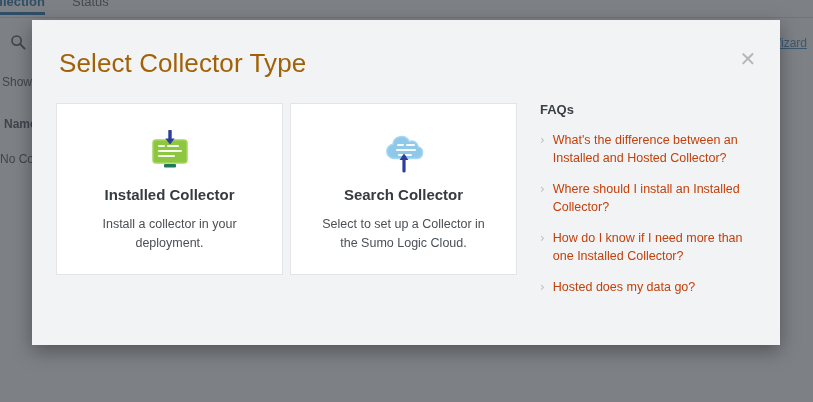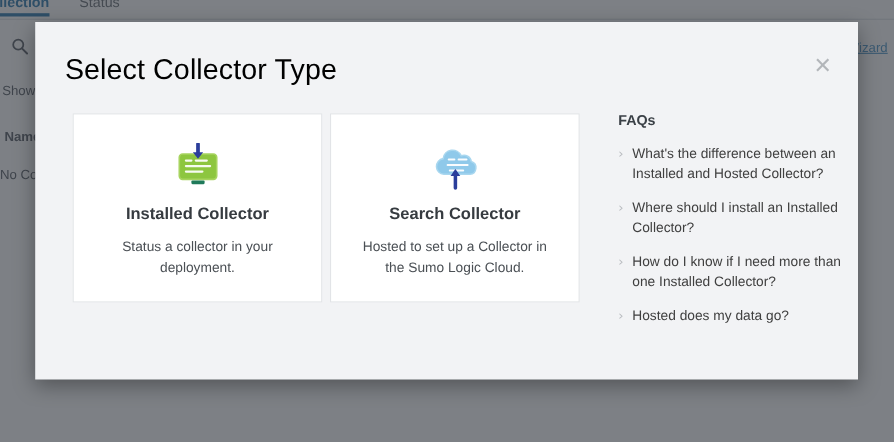--- a/index.html
+++ b/index.html
@@ -129,32 +129,31 @@
     font-family: "DejaVu Sans", sans-serif;
     user-select: none;
   }
 
   #modal-title {
     position: absolute;
     left: 27px;
     top: 28px;
     font-size: 26px;
     font-weight: 400;
-    color: #000000;
+    color: #a16207;
     letter-spacing: 0.1px;
   }
 
   
   #card-row {
     position: absolute;
     left: 24px;
     top: 83px;
     display: flex;
     gap: 7px;
-    margin-left: 10px;
   }
 
   .collector-card {
     width: 227px;
     height: 172px;
     background: #ffffff;
     border: 1px solid #e2e4e7;
     cursor: pointer;
     display: flex;
     flex-direction: column;
@@ -181,21 +180,21 @@
     font-size: 12.5px;
     line-height: 19px;
     color: #4b5055;
     text-align: center;
     width: 175px;
   }
 
   
   #faq-column {
     position: absolute;
-    left: 530px;
+    left: 508px;
     top: 82px;
     width: 225px;
   }
   #faq-heading {
     font-size: 13px;
     font-weight: 700;
     color: #3a4046;
     margin-bottom: 15px;
   }
   .faq-item {
@@ -207,21 +206,21 @@
   .faq-chevron {
     flex: 0 0 auto;
     font-size: 12px;
     line-height: 17px;
     color: #b9bcc0;
     font-family: "DejaVu Sans", sans-serif;
   }
   .faq-text {
     font-size: 12.5px;
     line-height: 17.5px;
-    color: #404040;
+    color: #c2410c;
   }
 </style>
 </head>
 <body>
 
 <div id="page-background">
 
   <div class="bg-tabbar">
     <div class="bg-tab active" style="left:-18px;">Collection</div>
     <div class="bg-tab" style="left:72px;">Status</div>
@@ -269,38 +268,38 @@
           <rect x="15" y="15" width="7" height="2" rx="1" fill="#ffffff" opacity="0.92"></rect>
           <rect x="24" y="15" width="12" height="2" rx="1" fill="#ffffff" opacity="0.92"></rect>
           <rect x="15" y="20" width="24" height="2" rx="1" fill="#ffffff" opacity="0.92"></rect>
           <rect x="15" y="25" width="17" height="2" rx="1" fill="#ffffff" opacity="0.92"></rect>
           <rect x="21" y="34" width="12" height="3.4" rx="1" fill="#1f7a5a"></rect>
           <path d="M27 1 L27 10" stroke="#2b3e9b" stroke-width="3.4" stroke-linecap="round"></path>
           <path d="M22.3 8.4 L27 14.4 L31.7 8.4 Z" fill="#2b3e9b"></path>
         </svg>
       </span>
       <div class="card-title">Installed Collector</div>
-      <div class="card-desc">Status a collector in your deployment.</div>
+      <div class="card-desc">Install a collector in your deployment.</div>
     </div>
 
     <div class="collector-card">
       <span class="card-icon">
         <svg viewBox="0 0 54 44" width="54" height="44" aria-hidden="true">
           <path d="M16.5 28.5 a7.2 7.2 0 0 1 -0.6 -14.3 a8.6 8.6 0 0 1 16.4 -2.6 a6.6 6.6 0 0 1 9.1 5.2 a6 6 0 0 1 -1.2 11.7 Z" fill="#8fc9ea"></path>
           <path d="M16.5 28.5 a7.2 7.2 0 0 1 -0.6 -14.3 a8.6 8.6 0 0 1 16.4 -2.6 a6.6 6.6 0 0 1 9.1 5.2 a6 6 0 0 1 -1.2 11.7 Z" fill="none" stroke="#a9d7ef" stroke-width="1.4"></path>
           <rect x="20" y="14" width="7" height="1.9" rx="0.9" fill="#ffffff" opacity="0.95"></rect>
           <rect x="29" y="14" width="9" height="1.9" rx="0.9" fill="#ffffff" opacity="0.95"></rect>
           <rect x="19" y="19" width="20" height="1.9" rx="0.9" fill="#ffffff" opacity="0.95"></rect>
           <rect x="21" y="24" width="14" height="1.9" rx="0.9" fill="#ffffff" opacity="0.95"></rect>
           <path d="M27 41 L27 26.5" stroke="#2b3e9b" stroke-width="3.2" stroke-linecap="round"></path>
           <path d="M22.6 30 L27 23.6 L31.4 30 Z" fill="#2b3e9b"></path>
         </svg>
       </span>
       <div class="card-title">Search Collector</div>
-      <div class="card-desc">Hosted to set up a Collector in the Sumo Logic Cloud.</div>
+      <div class="card-desc">Select to set up a Collector in the Sumo Logic Cloud.</div>
     </div>
   </div>
 
   <div id="faq-column">
     <div id="faq-heading">FAQs</div>
 
     <div class="faq-item">
       <span class="faq-chevron">›</span>
       <span class="faq-text">What's the difference between an Installed and Hosted Collector?</span>
     </div>

